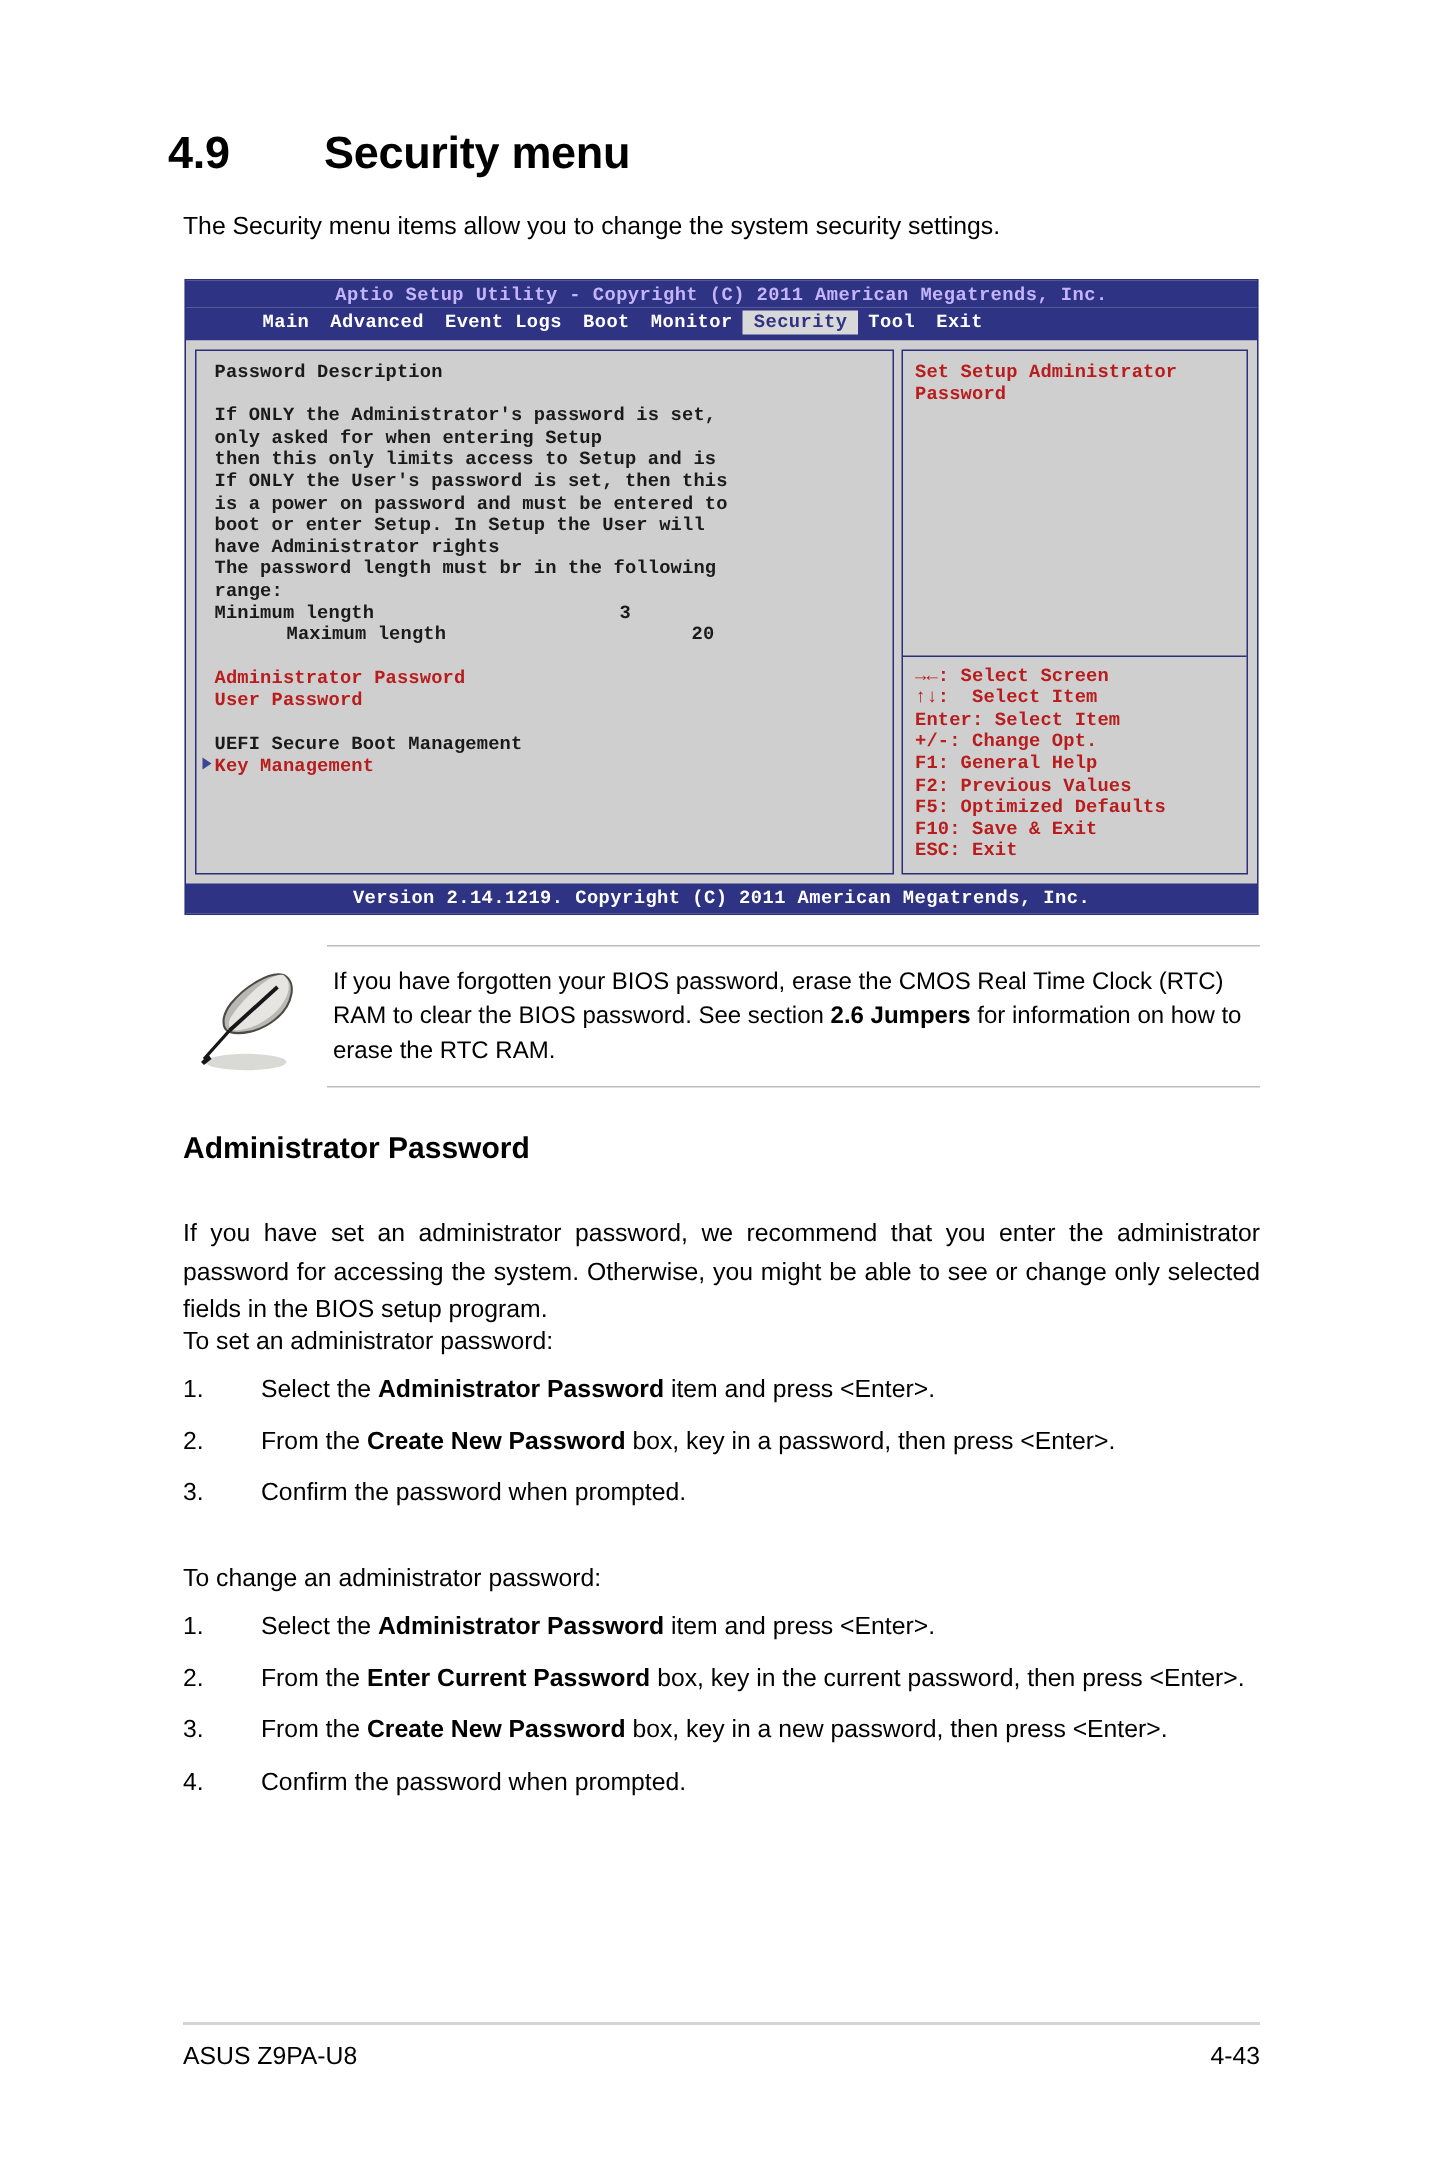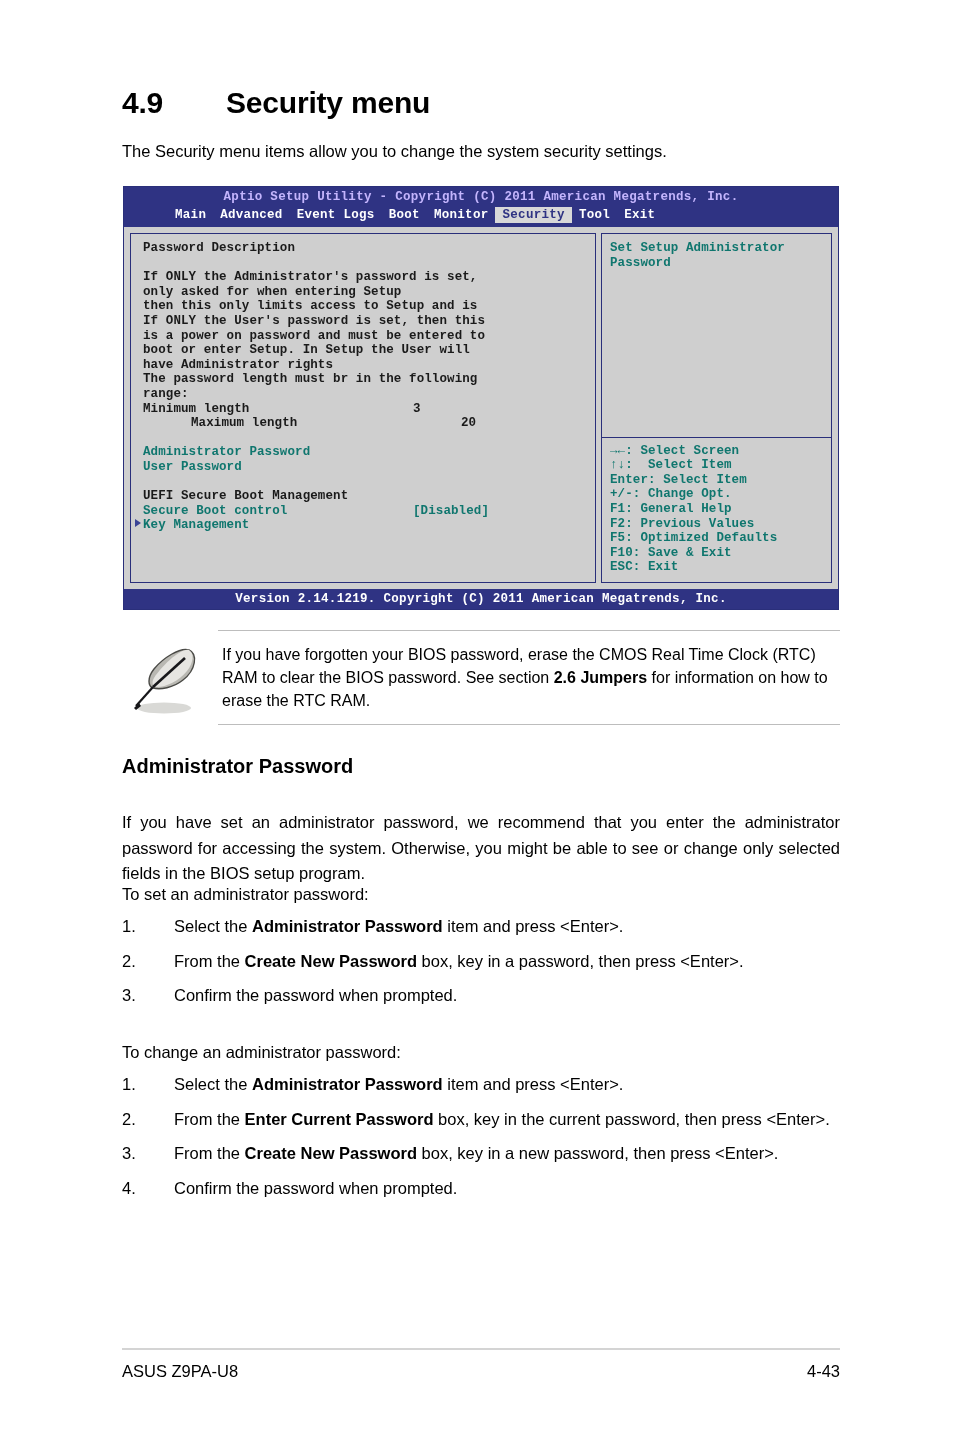--- a/index.html
+++ b/index.html
@@ -19,21 +19,21 @@
   .page {
     position: absolute;
     left: 0; top: 0;
     width: 954px;
     height: 1438px;
   }
 
   
   .sec-heading {
     position: absolute;
-    left: 122px;
+    left: 112px;
     top: 86px;
     display: flex;
     align-items: baseline;
     font-weight: bold;
     font-size: 30px;
     letter-spacing: -0.2px;
   }
   .sec-num { width: 104px; }
   .sec-title { }
 
@@ -120,21 +120,21 @@
 
   .bline {
     font-size: 12.5px;
     line-height: 14.6px;
     color: #1a1a1a;
     font-weight: bold;
     white-space: pre;
     letter-spacing: 0.1px;
   }
   .bline.blue {
-    color: #0f766e;
+    color: #b91c1c;
   }
   .bline.spacer { height: 14.6px; }
   .bline.row {
     display: flex;
   }
   .bline .lbl { }
   .bline .val { }
   .tri {
     display: inline-block;
     width: 0; height: 0;
@@ -277,21 +277,20 @@
           <div class="bline">have Administrator rights</div>
           <div class="bline">The password length must br in the following</div>
           <div class="bline">range:</div>
           <div class="bline row"><span class="lbl" style="width: 270px; flex: 0 0 270px;">Minimum length</span><span class="val">3</span></div>
           <div class="bline row"><span class="lbl" style="width: 270px; flex: 0 0 270px; margin-left: 48px;">Maximum length</span><span class="val">20</span></div>
           <div class="bline spacer"></div>
           <div class="bline blue">Administrator Password</div>
           <div class="bline blue">User Password</div>
           <div class="bline spacer"></div>
           <div class="bline">UEFI Secure Boot Management</div>
-          <div class="bline row blue"><span class="lbl" style="width: 270px; flex: 0 0 270px;">Secure Boot control</span><span class="val">[Disabled]</span></div>
           <div class="bline blue" style="margin-left: -8px;"><span class="tri"></span><span>Key Management</span></div>
         </div>
       <div class="bios-right">
         <div class="bios-right-help" id="bios-help">
             <div class="bline blue">Set Setup Administrator</div>
             <div class="bline blue">Password</div>
           </div>
         <div class="bios-right-keys" id="bios-keys">
             <div class="bline blue">→←: Select Screen</div>
             <div class="bline blue">↑↓:  Select Item</div>

